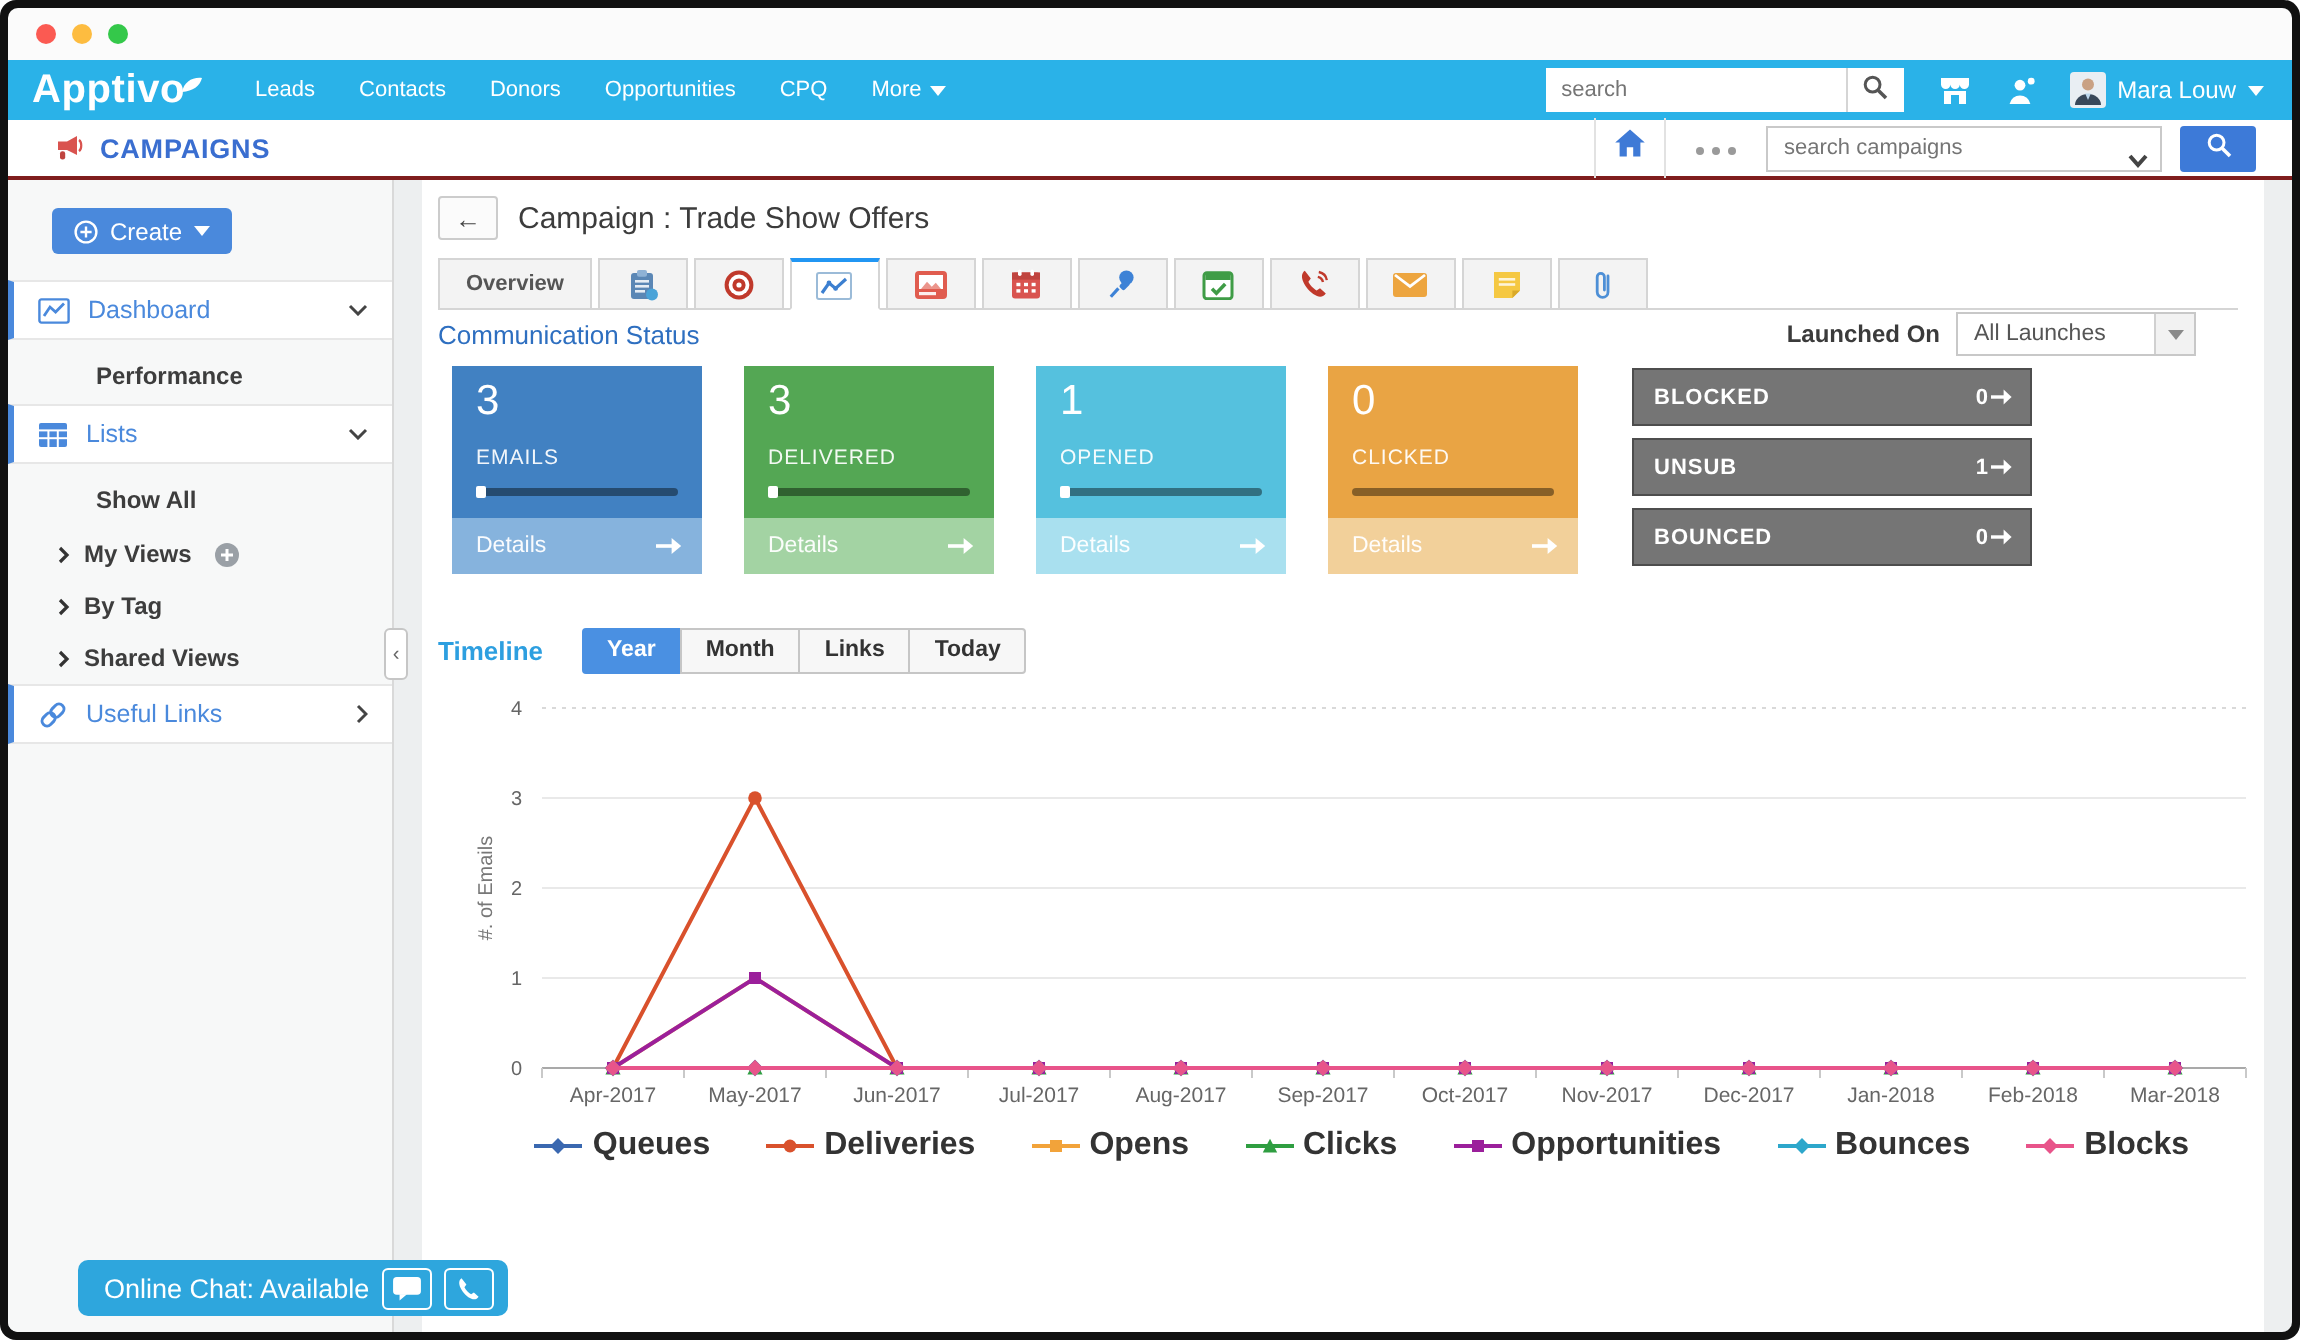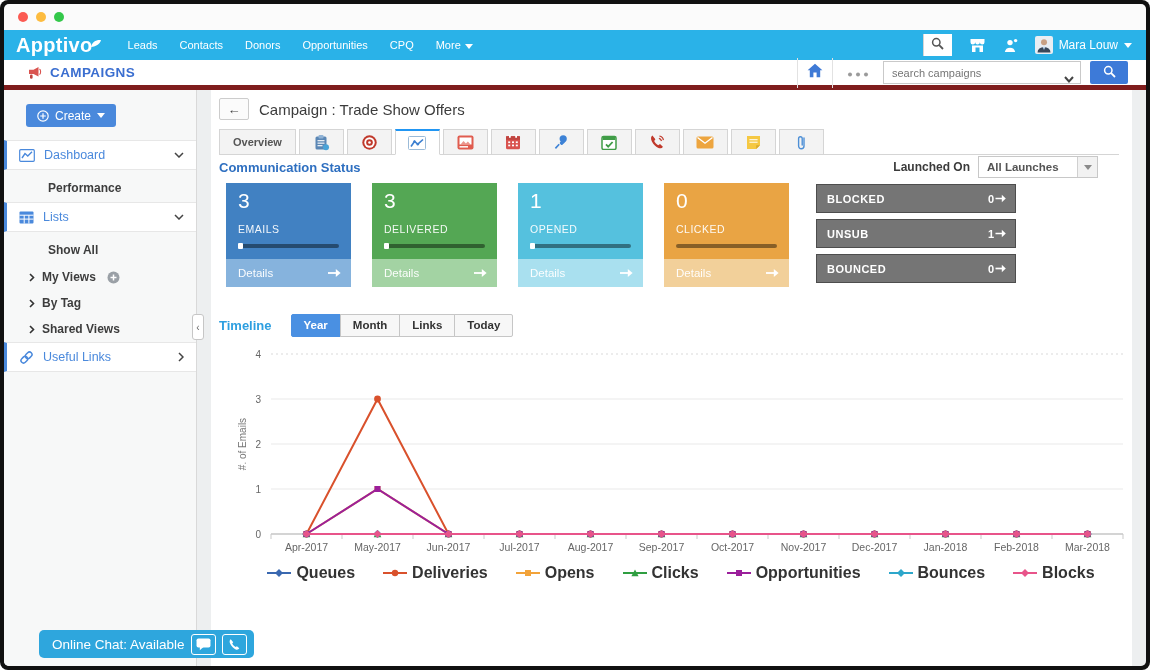--- a/index.html
+++ b/index.html
@@ -19,21 +19,21 @@
   .nav-item { color:#fff; font-size:11px; padding:0 11px; line-height:30px; cursor:pointer; white-space:nowrap; }
   .top-right { margin-left:auto; display:flex; align-items:center; }
   .searchbox { display:flex; height:22px; }
   .searchbox input { width:150px; height:22px; border:none; padding:0 8px; font-size:11px; color:#444; outline:none; font-family:inherit; }
   .searchbox .sbtn { width:29px; height:22px; background:#fff; border:none; border-left:1px solid #d5d5d5; display:flex; align-items:center; justify-content:center; cursor:pointer; }
   .topicon { margin-left:17px; display:flex; align-items:center; cursor:pointer; }
   .userwrap { margin-left:16px; display:flex; align-items:center; gap:6px; cursor:pointer;text-align:right; }
   .username { color:#fff; font-size:12px; }
 
   
-  .modulebar { height:30px; background:#fff; border-bottom:5px solid #7f1d1d; display:flex; align-items:center; padding-left:22px; flex:0 0 auto; }
+  .modulebar { height:30px; background:#fff; border-bottom:2px solid #7f1d1d; display:flex; align-items:center; padding-left:22px; flex:0 0 auto; }
   .module-title { color:#3a6ed0; font-weight:bold; font-size:13.5px; letter-spacing:.4px; margin-left:8px; }
   .module-right { margin-left:auto; display:flex; align-items:center; height:30px; margin-right:18px; }
   .homebtn { width:36px; height:30px; border-left:1px solid #e2e2e2; border-right:1px solid #e2e2e2; display:flex; align-items:center; justify-content:center; cursor:pointer; }
   .dots { color:#9a9a9a; font-size:12px; letter-spacing:2px; margin:0 14px; cursor:pointer; }
   .msearch { position:relative; }
   .msearch input { width:198px; height:23px; border:1px solid #c9c9c9; font-size:11px; padding:0 24px 0 8px; color:#555; outline:none; font-family:inherit; }
   .msearch .chev { position:absolute; right:7px; top:8px; }
   .msbtn { width:38px; height:23px; background:#3d7ad8; border:none; border-radius:2px; margin-left:9px; display:flex; align-items:center; justify-content:center; cursor:pointer; }
 
   
@@ -51,24 +51,24 @@
   .title-row { position:absolute; left:8px; top:8px; display:flex; align-items:center; gap:10px; }
   .back-btn { width:30px; height:22px; background:#fbfbfb; border:1px solid #ccc; border-radius:2px; font-size:13px; color:#444; cursor:pointer; font-family:inherit; }
   .page-title { font-size:15px; color:#3c3c3c; }
 
   .tabs-row { position:absolute; left:8px; right:13px; top:38px; height:27px; border-bottom:1px solid #d5d5d5; display:flex; align-items:flex-end; }
   .tab { height:26px; background:#f3f3f3; border:1px solid #d5d5d5; margin-right:3px; margin-bottom:-1px; display:flex; align-items:center; justify-content:center; cursor:pointer; }
   .tab.texttab { padding:0 13px; font-size:11px; font-weight:bold; color:#555; }
   .tab.icontab { width:45px; }
   .tab.active { background:#fff; border-top:2px solid #2196f3; border-bottom:1px solid #fff; }
 
-  .comm-title { position:absolute; left:8px; top:70px; font-size:13px; font-weight:bold; color:#2e6fc0; }
+  .comm-title { position:absolute; left:8px; top:70px; font-size:13px; font-weight:normal; color:#2e6fc0; }
   .launched-row { position:absolute; right:34px; top:66px; display:flex; align-items:center; gap:8px; }
   .launched-label { font-size:12px; font-weight:bold; color:#3b3b3b; }
-  .launch-select { width:120px; height:22px; border:1px solid #c8c8c8; display:flex; align-items:center; cursor:pointer; background:#fff;font-weight:bold; }
+  .launch-select { width:120px; height:22px; border:1px solid #c8c8c8; display:flex; align-items:center; cursor:pointer; background:#fff; }
   .launch-select .val { flex:1; font-size:11.5px; color:#555; padding-left:8px; }
   .launch-select .caretbox { width:20px; height:20px; background:#f2f2f2; border-left:1px solid #d0d0d0; display:flex; align-items:center; justify-content:center; }
 
   .cards-row { position:absolute; left:15px; top:93px; display:flex; gap:21px; }
   .mcard { width:125px; height:104px; cursor:pointer; }
   .mcard .upper { height:76px; padding:6px 12px 0 12px; position:relative; }
   .mcard .val { color:#fff; font-size:21px; }
   .mcard .lbl { color:rgba(255,255,255,.93); font-size:10.5px; letter-spacing:.5px; margin-top:10px; }
   .mcard .track { position:absolute; left:12px; top:61px; width:101px; height:4px; background:rgba(0,0,0,.42); border-radius:2px; }
   .mcard .dot { position:absolute; left:0; top:-1px; width:5px; height:6px; background:#fff; border-radius:1px; }
@@ -118,20 +118,21 @@
           <span class="nav-item">Contacts</span>
           <span class="nav-item">Donors</span>
           <span class="nav-item">Opportunities</span>
           <span class="nav-item">CPQ</span>
           <span class="nav-item"><span>More</span><span style="display: inline-block; margin-left: 4px;"><svg width="8" height="5" viewBox="0 0 8 5">
                 <polygon points="0,0 8,0 4,5" fill="#fff"></polygon>
               </svg></span></span>
         </div>
       <div class="top-right">
         <div class="searchbox">
+          <input placeholder="search" style="">
           <button class="sbtn">
               <span><svg width="13" height="13" viewBox="0 0 13 13">
                   <circle cx="5.3" cy="5.3" r="3.7" fill="none" stroke="#555" stroke-width="1.5"></circle>
                   <line x1="8.2" y1="8.2" x2="12" y2="12" stroke="#555" stroke-width="1.8"></line>
                 </svg></span>
             </button>
         </div>
         <span class="topicon">
             <svg width="17" height="15" viewBox="0 0 17 15">
               <path d="M1.5 1 h14 v3.2 a2.3 2.3 0 0 1 -4.6 0 a2.3 2.3 0 0 1 -4.7 0 a2.3 2.3 0 0 1 -4.7 0 Z" fill="#fff"></path>

